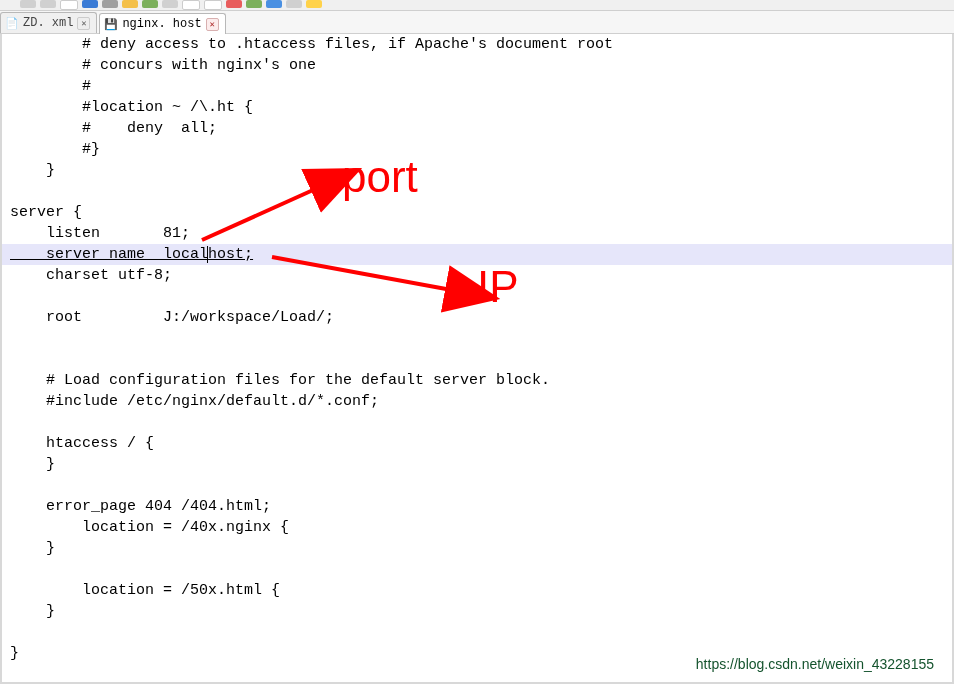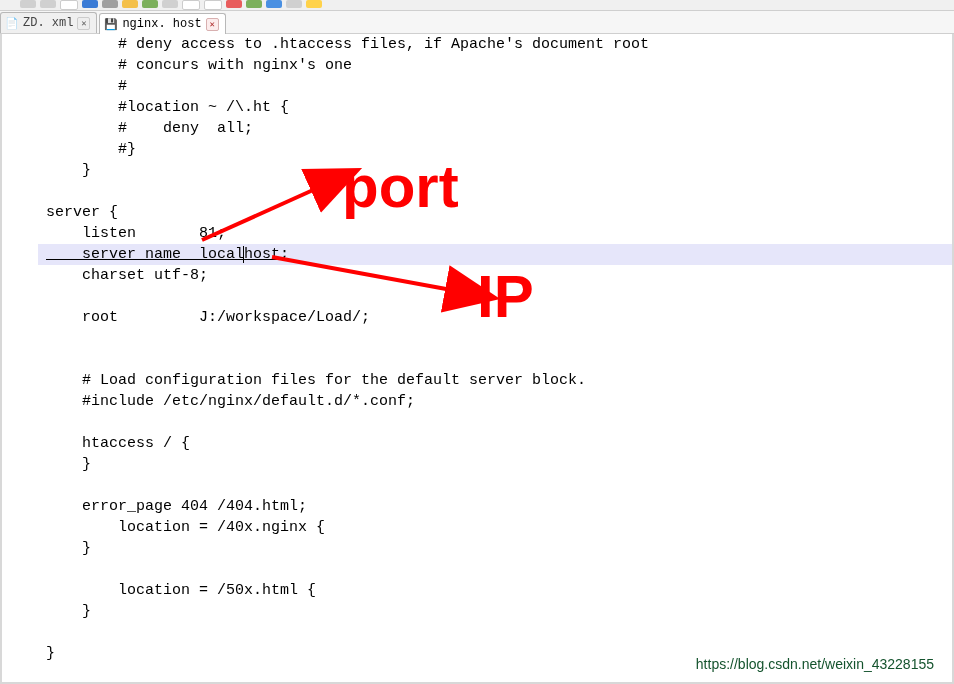--- a/index.html
+++ b/index.html
@@ -100,21 +100,20 @@
     right: 0;
     bottom: 0;
     border: 2px solid #d8d8d8;
     border-top: none;
     background: #fff;
   }
   .editor {
     position: absolute;
     inset: 0;
     overflow: hidden;
-    padding-left: 36px;
   }
   .line {
     white-space: pre;
     line-height: 21px;
     height: 21px;
     padding-left: 8px;
     color: #000;
   }
   .sel {
     background: #e6e6fa;
@@ -130,22 +129,22 @@
   
   .overlay {
     position: absolute;
     inset: 0;
     pointer-events: none;
   }
   .anno-text {
     position: absolute;
     color: #ff0000;
     font-family: Arial, "Microsoft YaHei", sans-serif;
-    font-weight: 700;
-    font-size: 60px;
+    font-weight: 400;
+    font-size: 44px;
   }
   
   .watermark {
     position: absolute;
     right: 18px;
     bottom: 10px;
     color: #14532d;
     font-family: Arial, sans-serif;
     font-size: 14px;
   }

